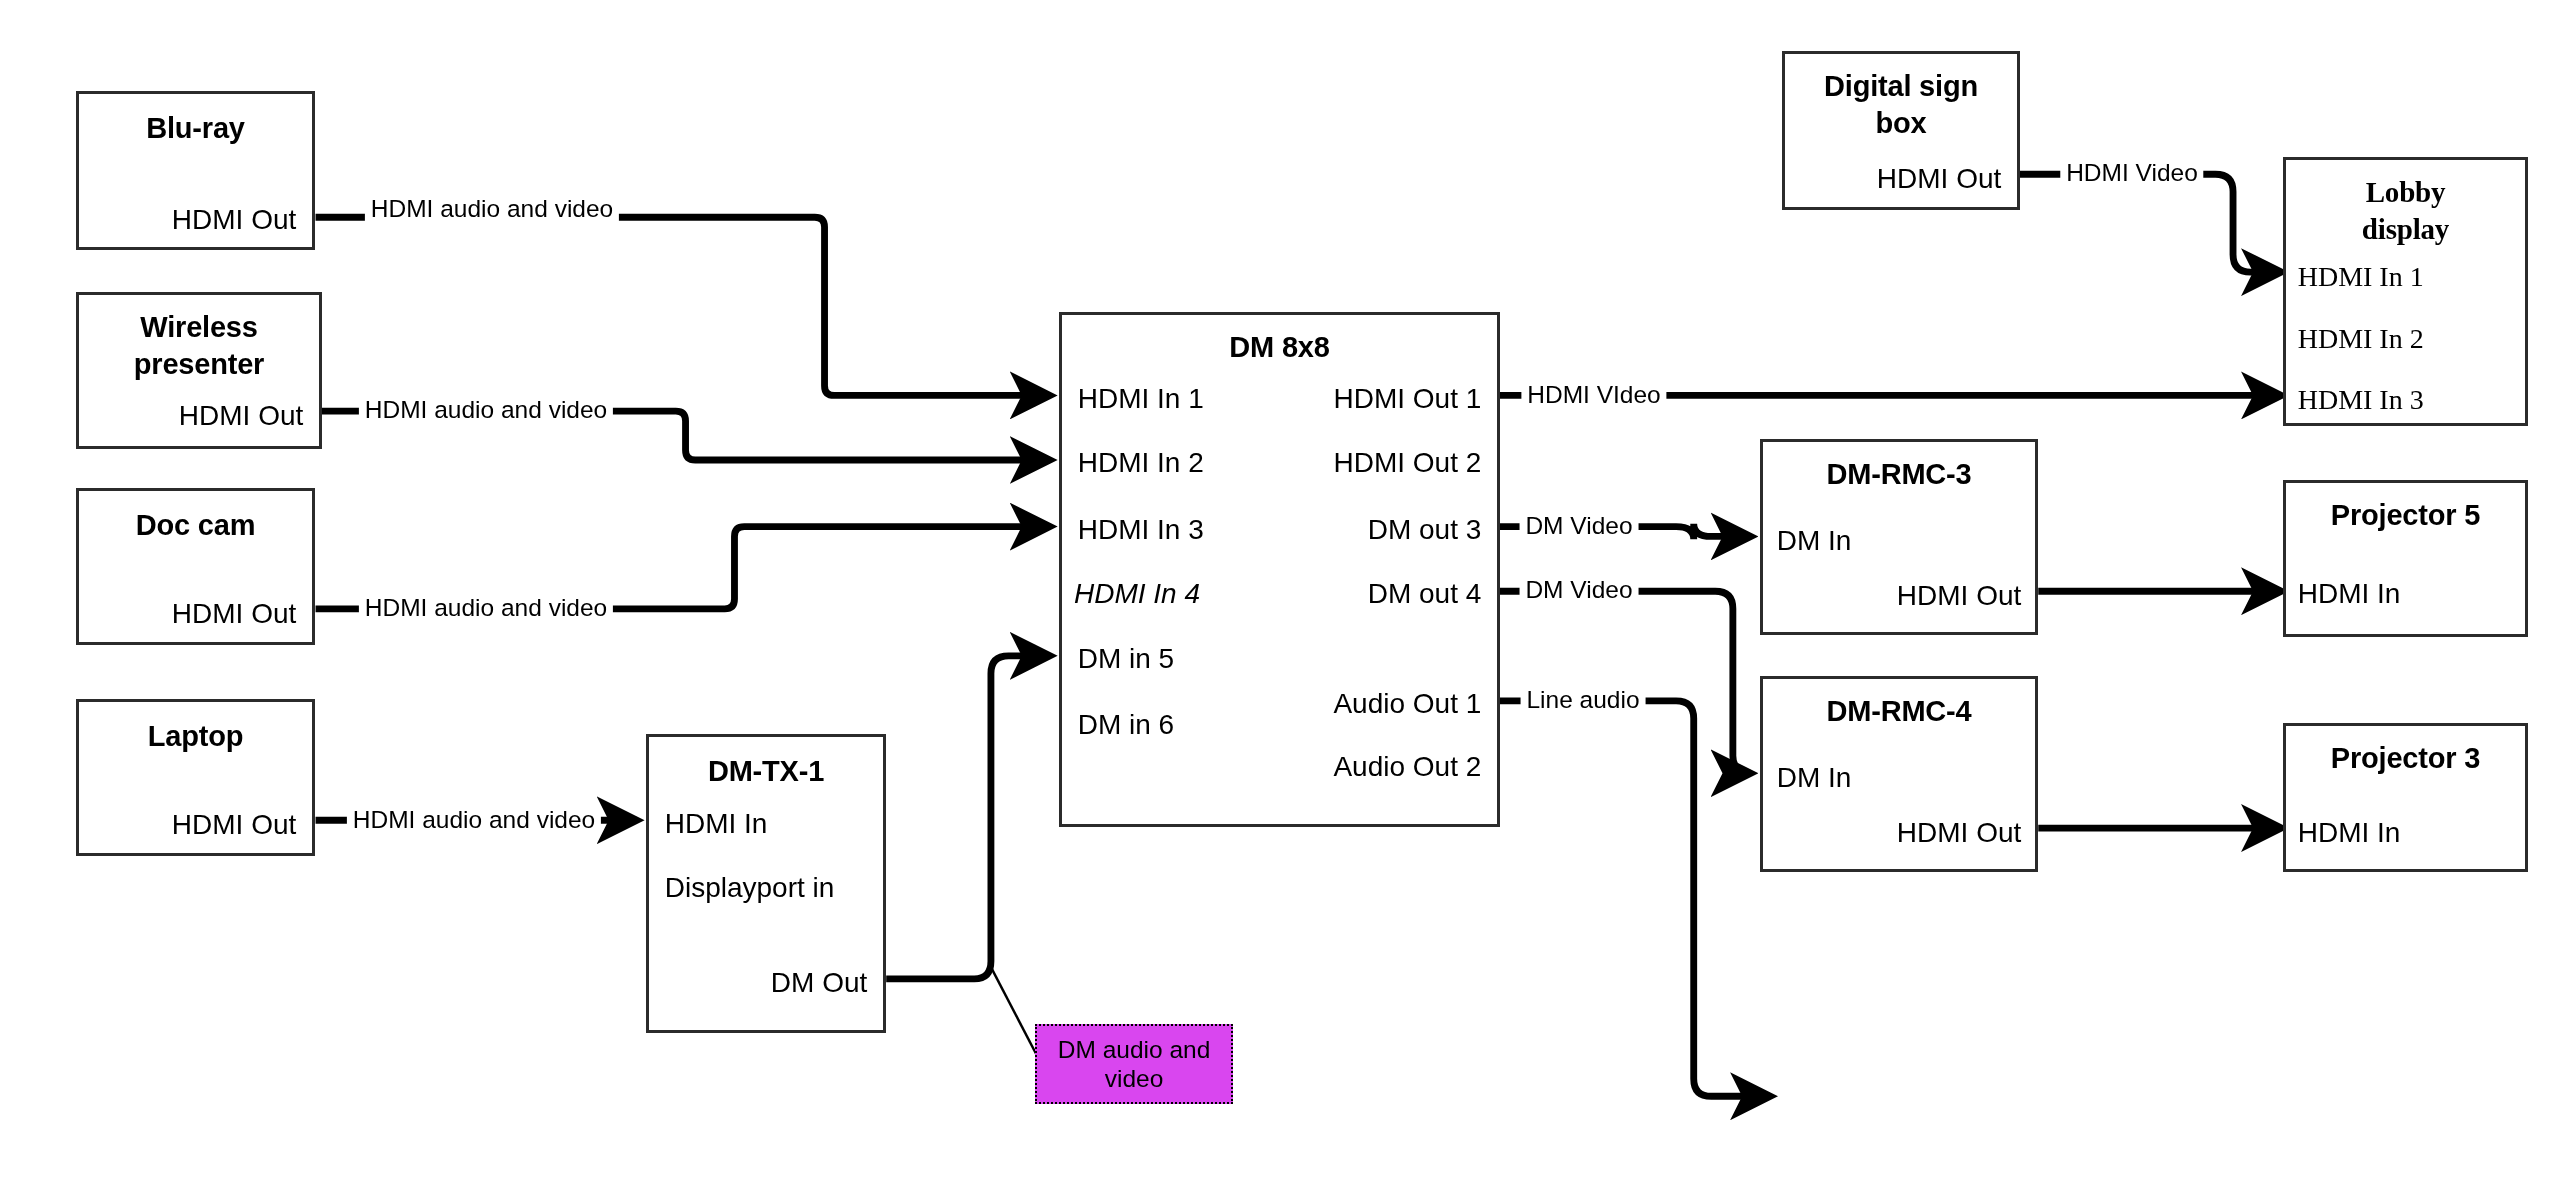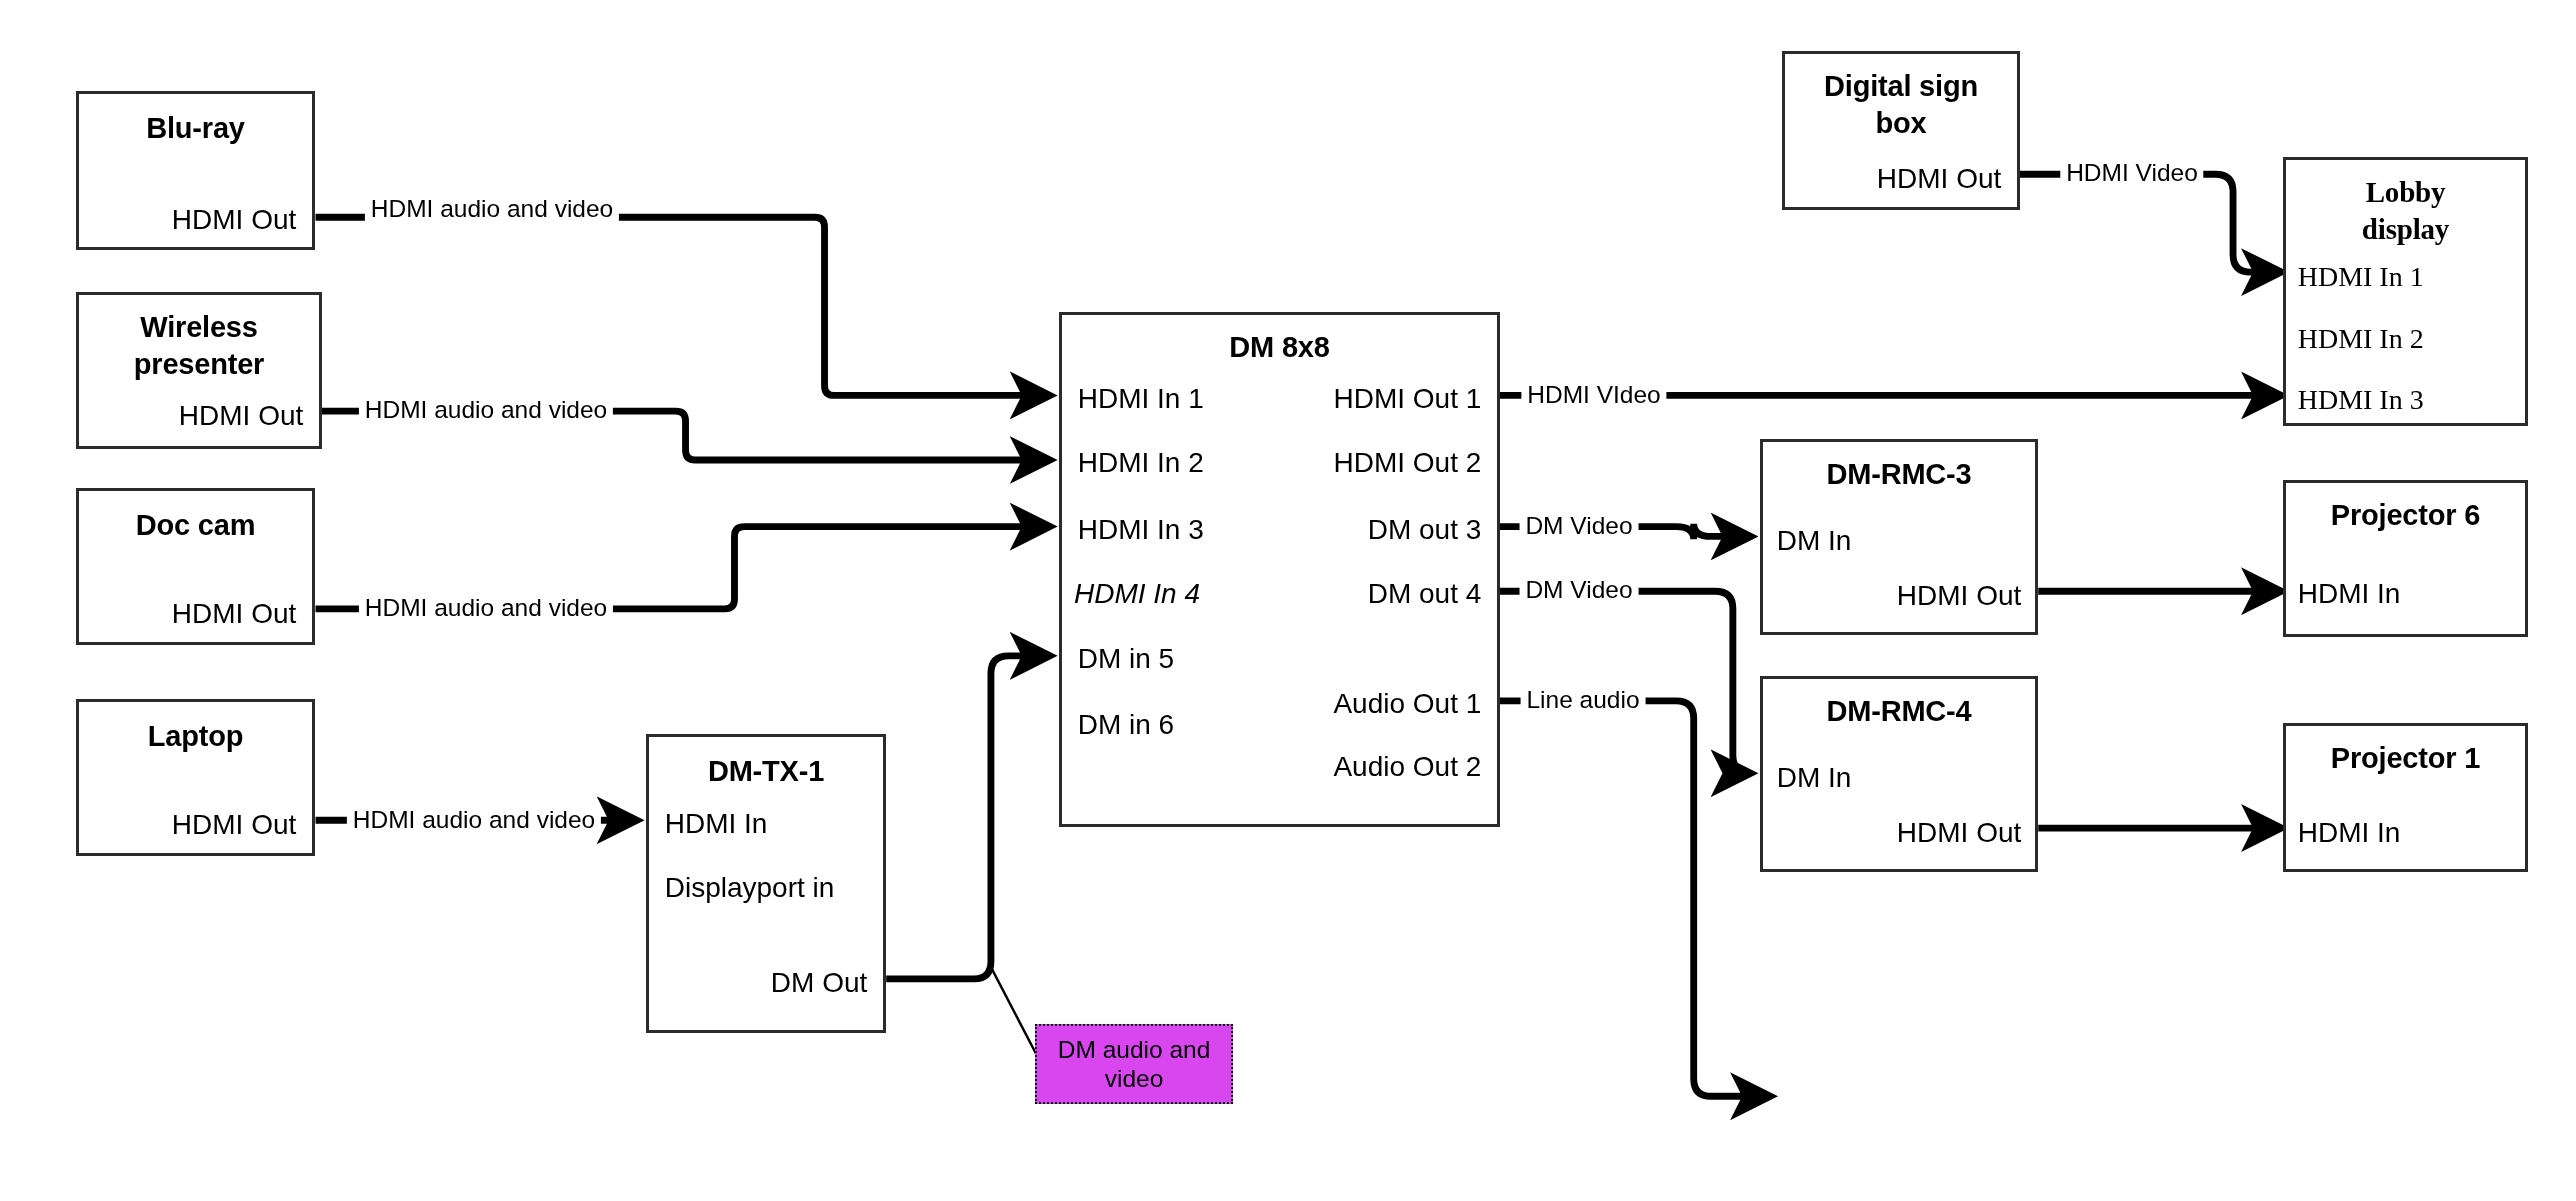--- a/index.html
+++ b/index.html
@@ -172,26 +172,26 @@
     <div class="port right" style="right:13.7px; top:139px;">HDMI Out</div>
   </div>
 
   <div class="node" style="left:1760px; top:676px; width:278px; height:196px;">
     <div class="title" style="top:13.7px;">DM-RMC-4</div>
     <div class="port left" style="left:13.7px; top:84px;">DM In</div>
     <div class="port right" style="right:13.7px; top:139px;">HDMI Out</div>
   </div>
 
   <div class="node" style="left:2283px; top:480px; width:245px; height:157px;">
-    <div class="title" style="top:13.7px;">Projector 6</div>
+    <div class="title" style="top:13.7px;">Projector 5</div>
     <div class="port left" style="left:11.7px; top:96px;">HDMI In</div>
   </div>
 
   <div class="node" style="left:2283px; top:723px; width:245px; height:149px;">
-    <div class="title" style="top:13.7px;">Projector 1</div>
+    <div class="title" style="top:13.7px;">Projector 3</div>
     <div class="port left" style="left:11.7px; top:92px;">HDMI In</div>
   </div>
 
 
   <div class="edge-label" style="left:492px; top:209px;">HDMI audio and video</div>
 
   <div class="edge-label" style="left:486px; top:410px;">HDMI audio and video</div>
 
   <div class="edge-label" style="left:486px; top:608px;">HDMI audio and video</div>
 

